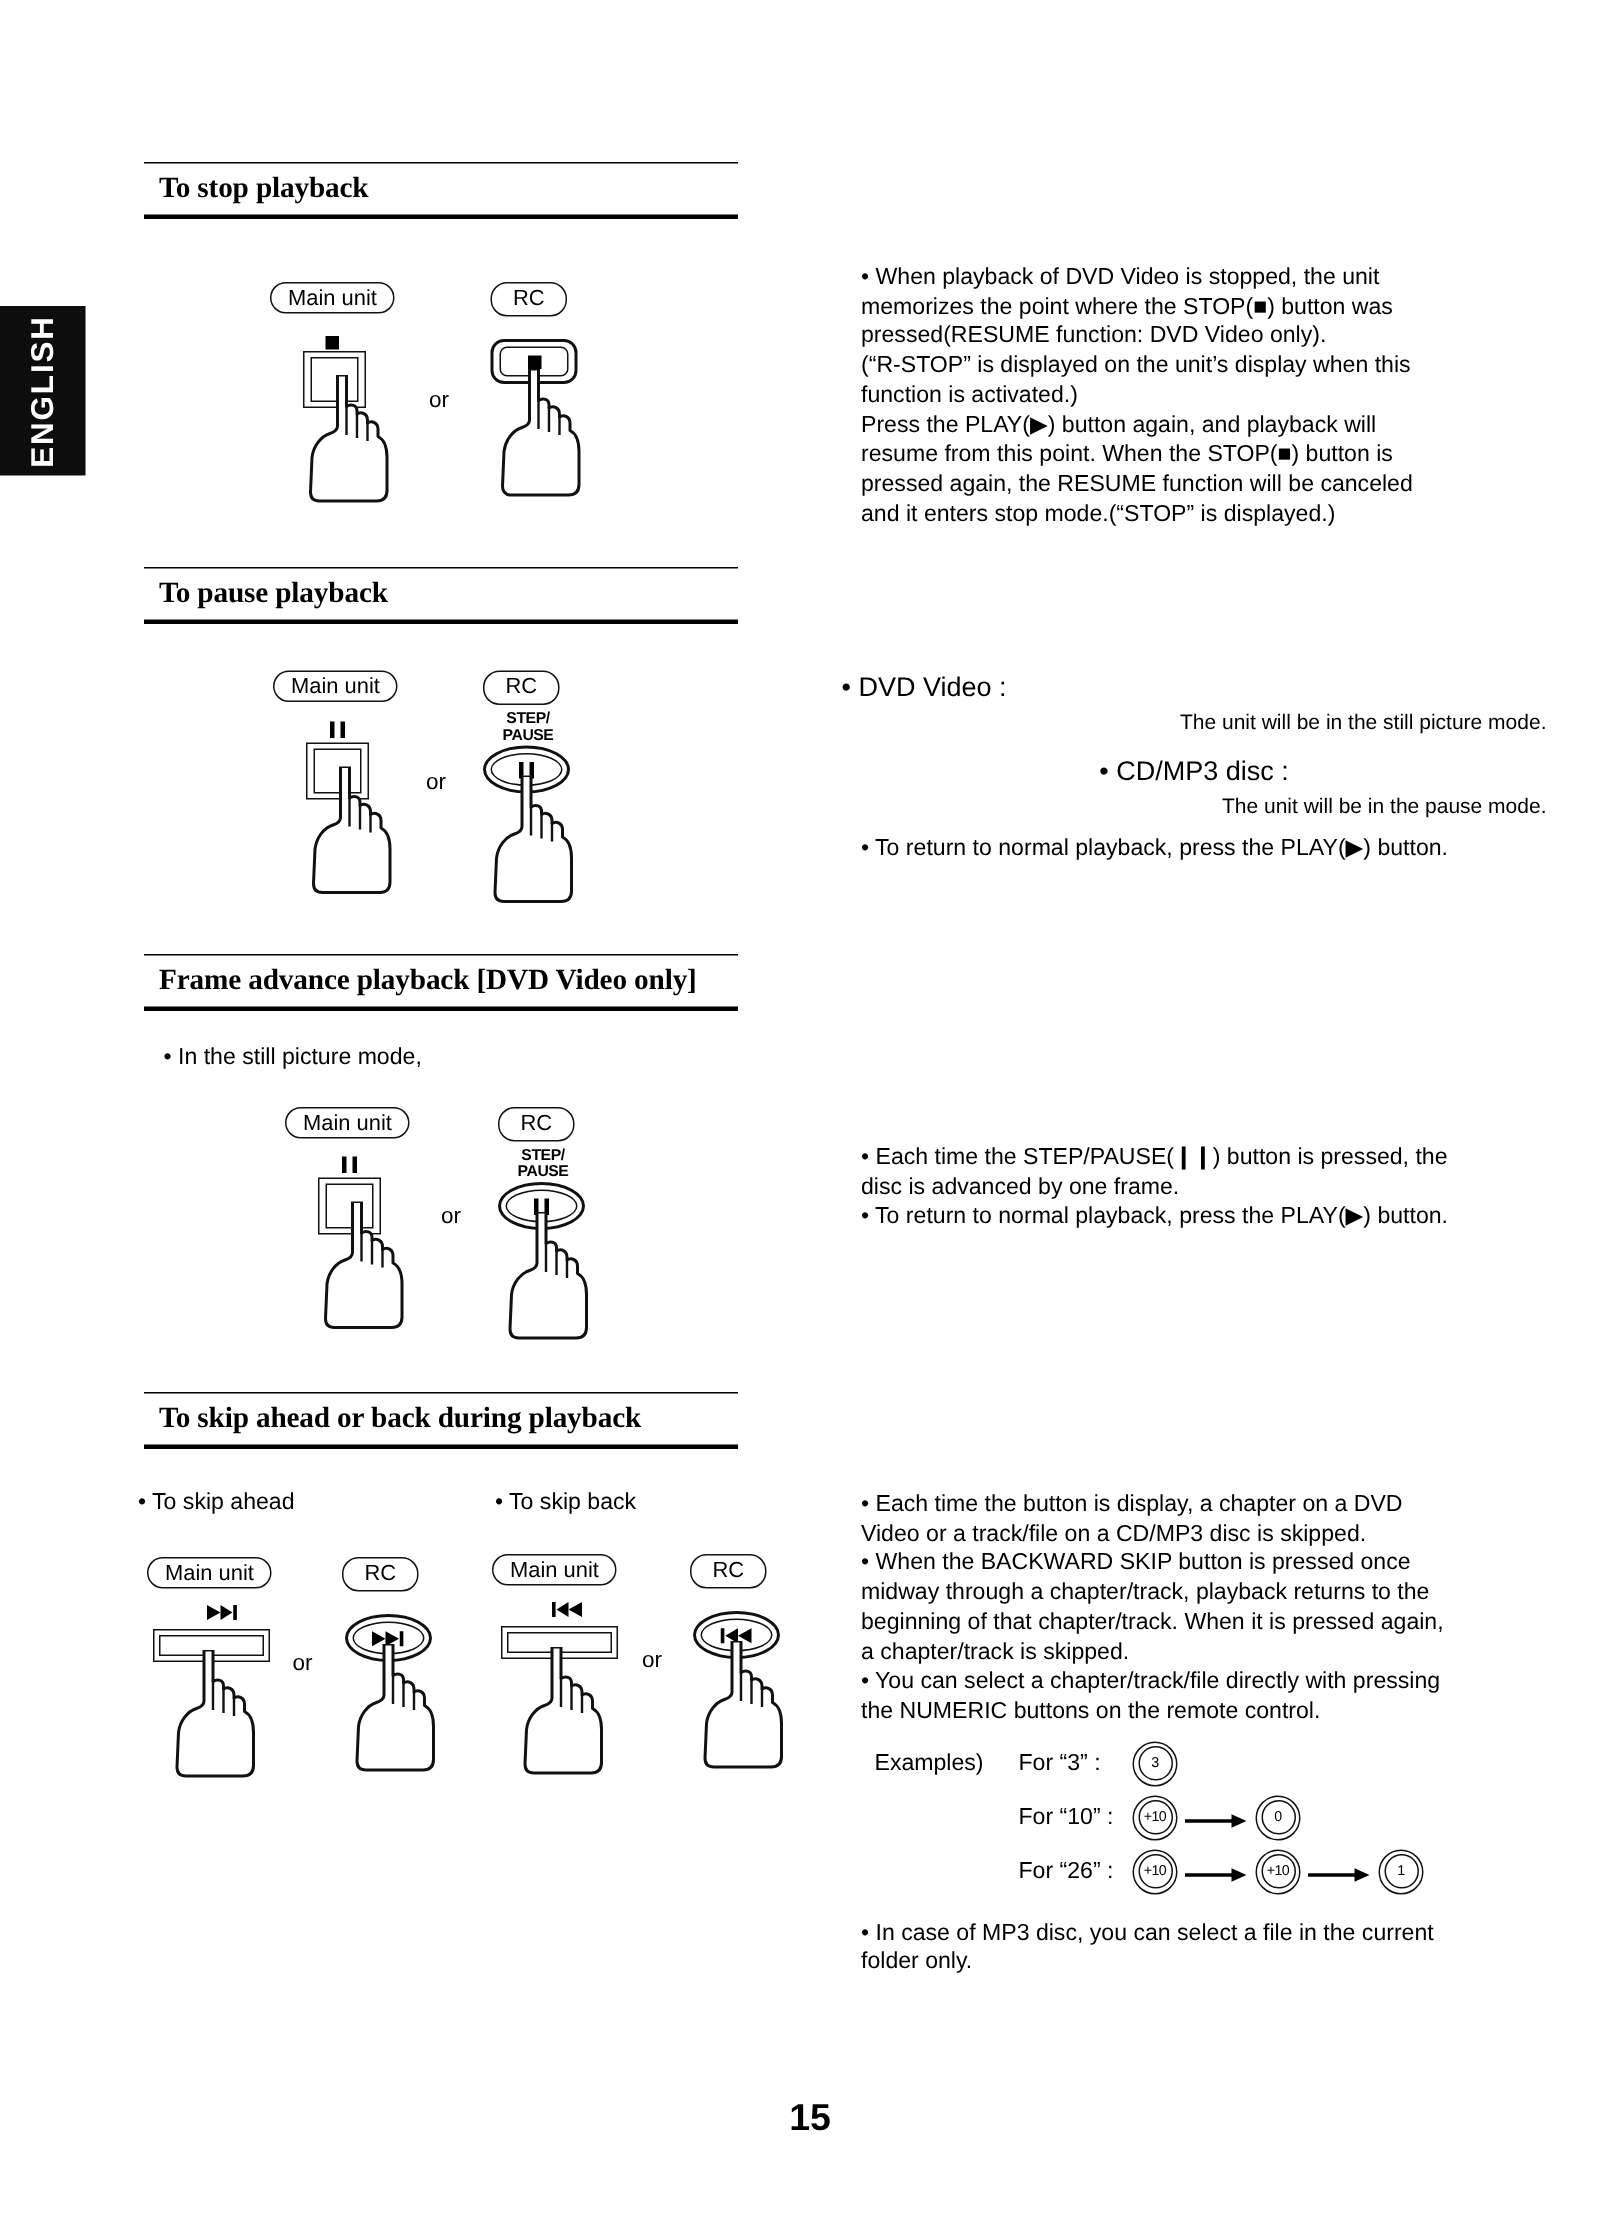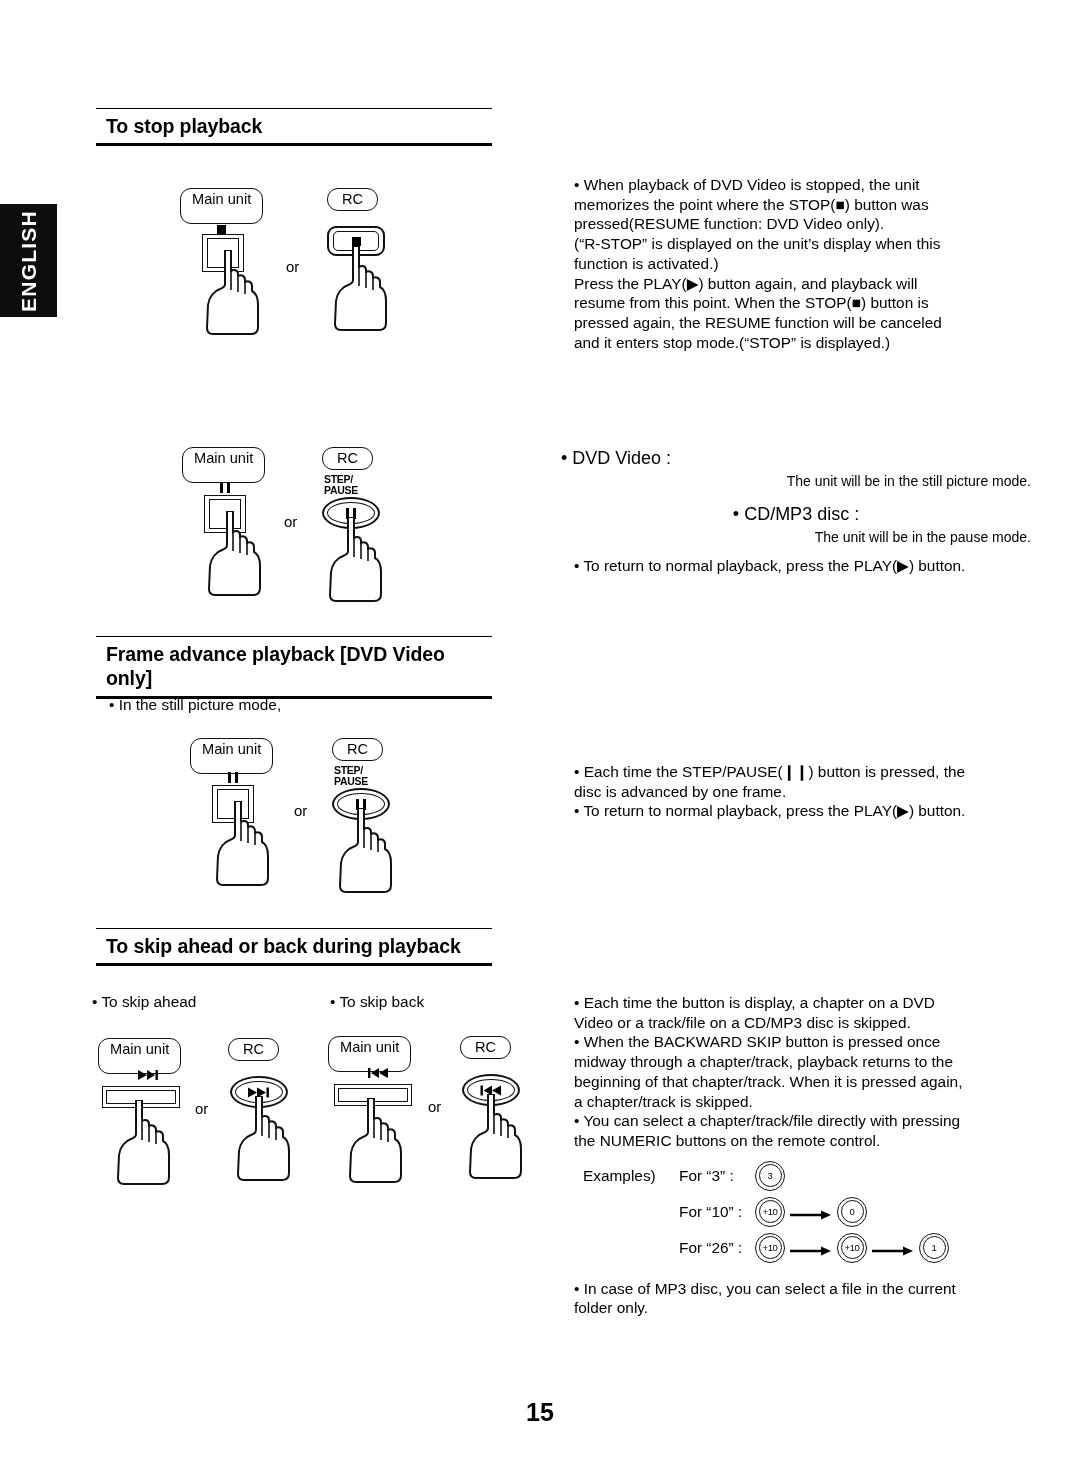--- a/index.html
+++ b/index.html
@@ -29,33 +29,34 @@
   .colR{position:absolute;left:561px;width:470px;top:0;}
 
   
   .sec-head{position:absolute;width:396px;}
   .sec-head .rule-top{border-top:1.6px solid #000;height:0;}
   .sec-head .rule-bot{border-top:3px solid #000;height:0;}
   .sec-head h2{
     margin:0;padding:5px 0 5px 10px;
     font-size:19.5px;font-weight:bold;letter-spacing:-0.1px;
     line-height:1.25;
+    font-family:Liberation Serif, serif;
   }
 
   
   .txt{font-size:15.4px;line-height:1.28;}
   .nb{position:relative;padding-left:13px;}
   .sub{padding-left:13px;font-size:14px;text-align:right;}
   .big{font-size:18px;}
 
   
   .diag{position:absolute;}
   .tag{
     display:inline-block;border:1.6px solid #111;border-radius:11px;
-    padding:2px 11px 16px 11px;font-size:14.6px;line-height:1.1;
+    padding:2px 11px 1px 11px;font-size:14.6px;line-height:1.1;
     background:#fff;white-space:nowrap;
   }
   .tag.small{padding:2px 14px 3px 14px;}
   .orword{font-size:15px;}
 
   
   .mu-sq{position:relative;width:40px;height:36px;}
   .mu-sq .outer{
     position:absolute;left:0;top:0;width:40px;height:36px;
     border:1.7px solid #111;background:#fff;
@@ -80,21 +81,21 @@
   
   .rc-oval{position:relative;width:58px;height:32px;}
   .rc-oval .outer{position:absolute;inset:0;border:2px solid #111;border-radius:50%/50%;background:#fff;}
   .rc-oval .inner{
     position:absolute;left:5px;top:5px;right:5px;bottom:5px;
     border:1.8px solid #111;border-radius:50%/50%;background:#fff;
     display:flex;align-items:center;justify-content:center;
   }
 
   .steplbl{
-    font-size:10.5px;font-weight:bold;line-height:1.0;text-align:left;
+    font-size:10.5px;font-weight:bold;line-height:1.0;text-align:center;
     letter-spacing:-0.3px;
   }
 
   
   .ic-stop{width:9px;height:9px;background:#000;display:inline-block;}
   .ic-pause{display:inline-block;width:10px;height:11px;position:relative;}
   .ic-pause i{position:absolute;top:0;width:3.2px;height:11px;background:#000;}
   .ic-pause i:first-child{left:0;}
   .ic-pause i:last-child{right:0;}
 
@@ -175,20 +176,25 @@
     <div class="nb">memorizes the point where the STOP(■) button was</div>
     <div class="nb">pressed(RESUME function: DVD Video only).</div>
     <div class="nb">(“R-STOP” is displayed on the unit’s display when this</div>
     <div class="nb">function is activated.)</div>
     <div class="nb">Press the PLAY(▶) button again, and playback will</div>
     <div class="nb">resume from this point. When the STOP(■) button is</div>
     <div class="nb">pressed again, the RESUME function will be canceled</div>
     <div class="nb">and it enters stop mode.(“STOP” is displayed.)</div>
   </div>
 
+  <div class="sec-head" style="left:96px;top:378px;">
+    <div class="rule-top"></div>
+    <h2>To pause playback</h2>
+    <div class="rule-bot"></div>
+  </div>
 
   <div class="diag" style="left:182px;top:447px;">
     <div style="position:absolute;left:0;top:0;">
       <span class="tag">Main unit</span>
       <div style="position:absolute;left:38px;top:32px;">
         <span class="ic-pause"><i></i><i></i></span>
       </div>
       <div class="mu-sq" style="position:absolute;left:22px;top:48px;">
         <div class="outer"></div>
           <div class="inner"></div>

